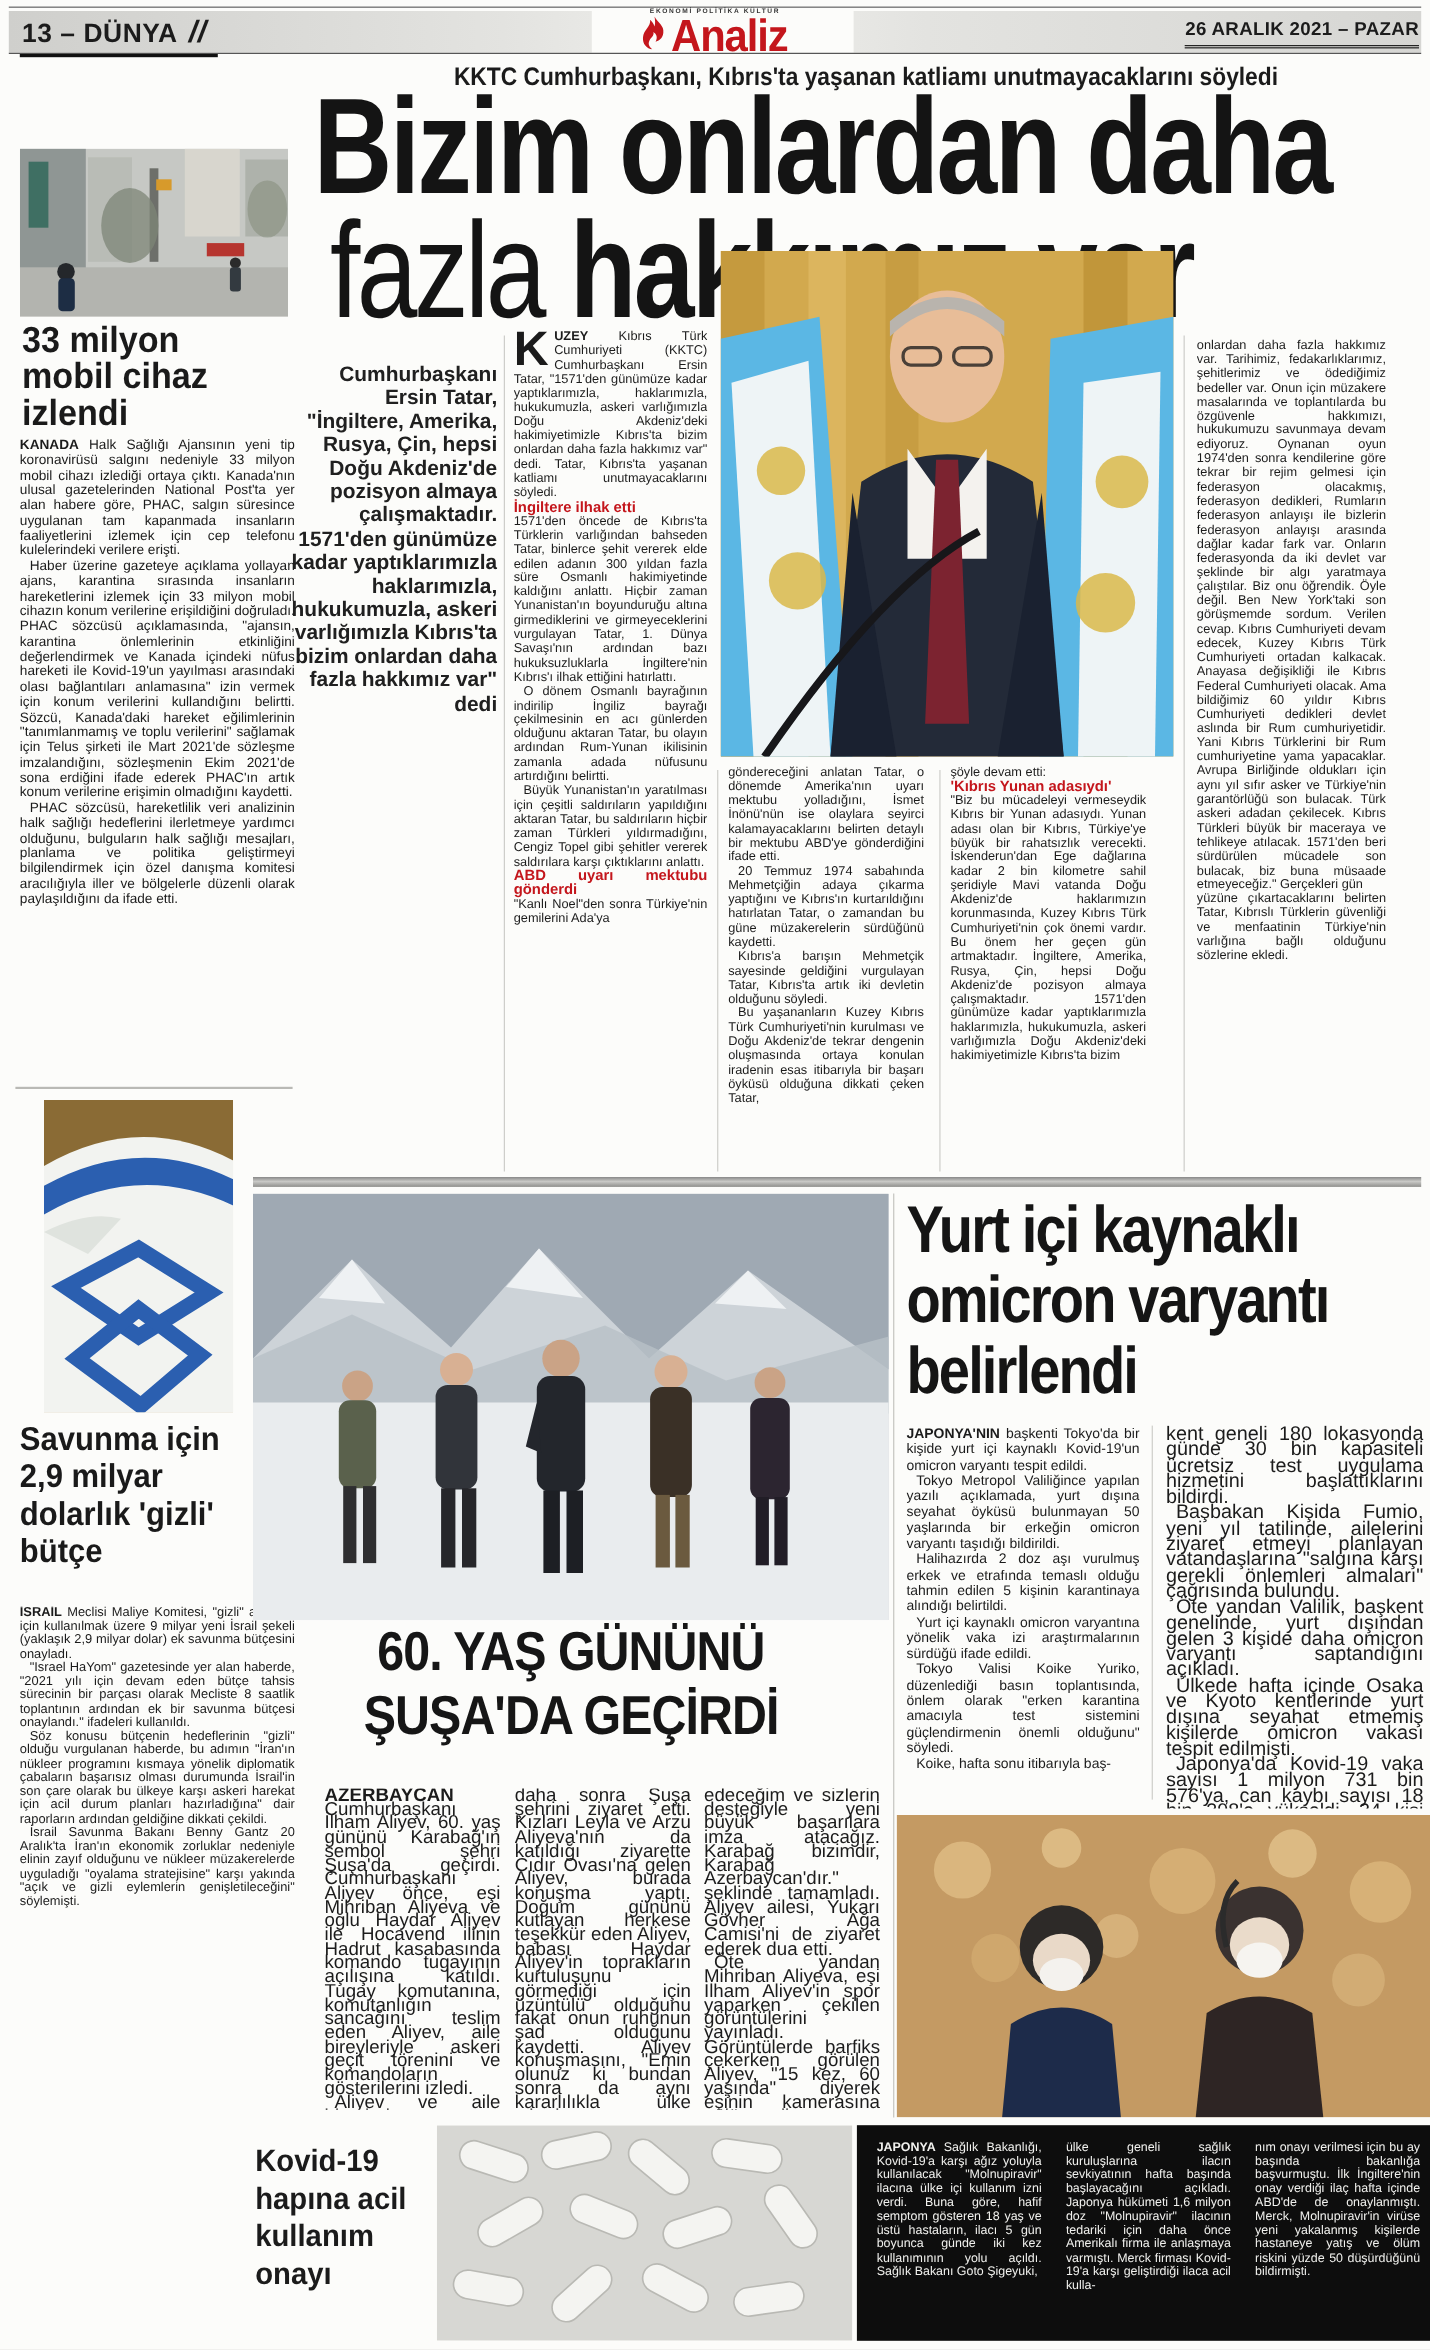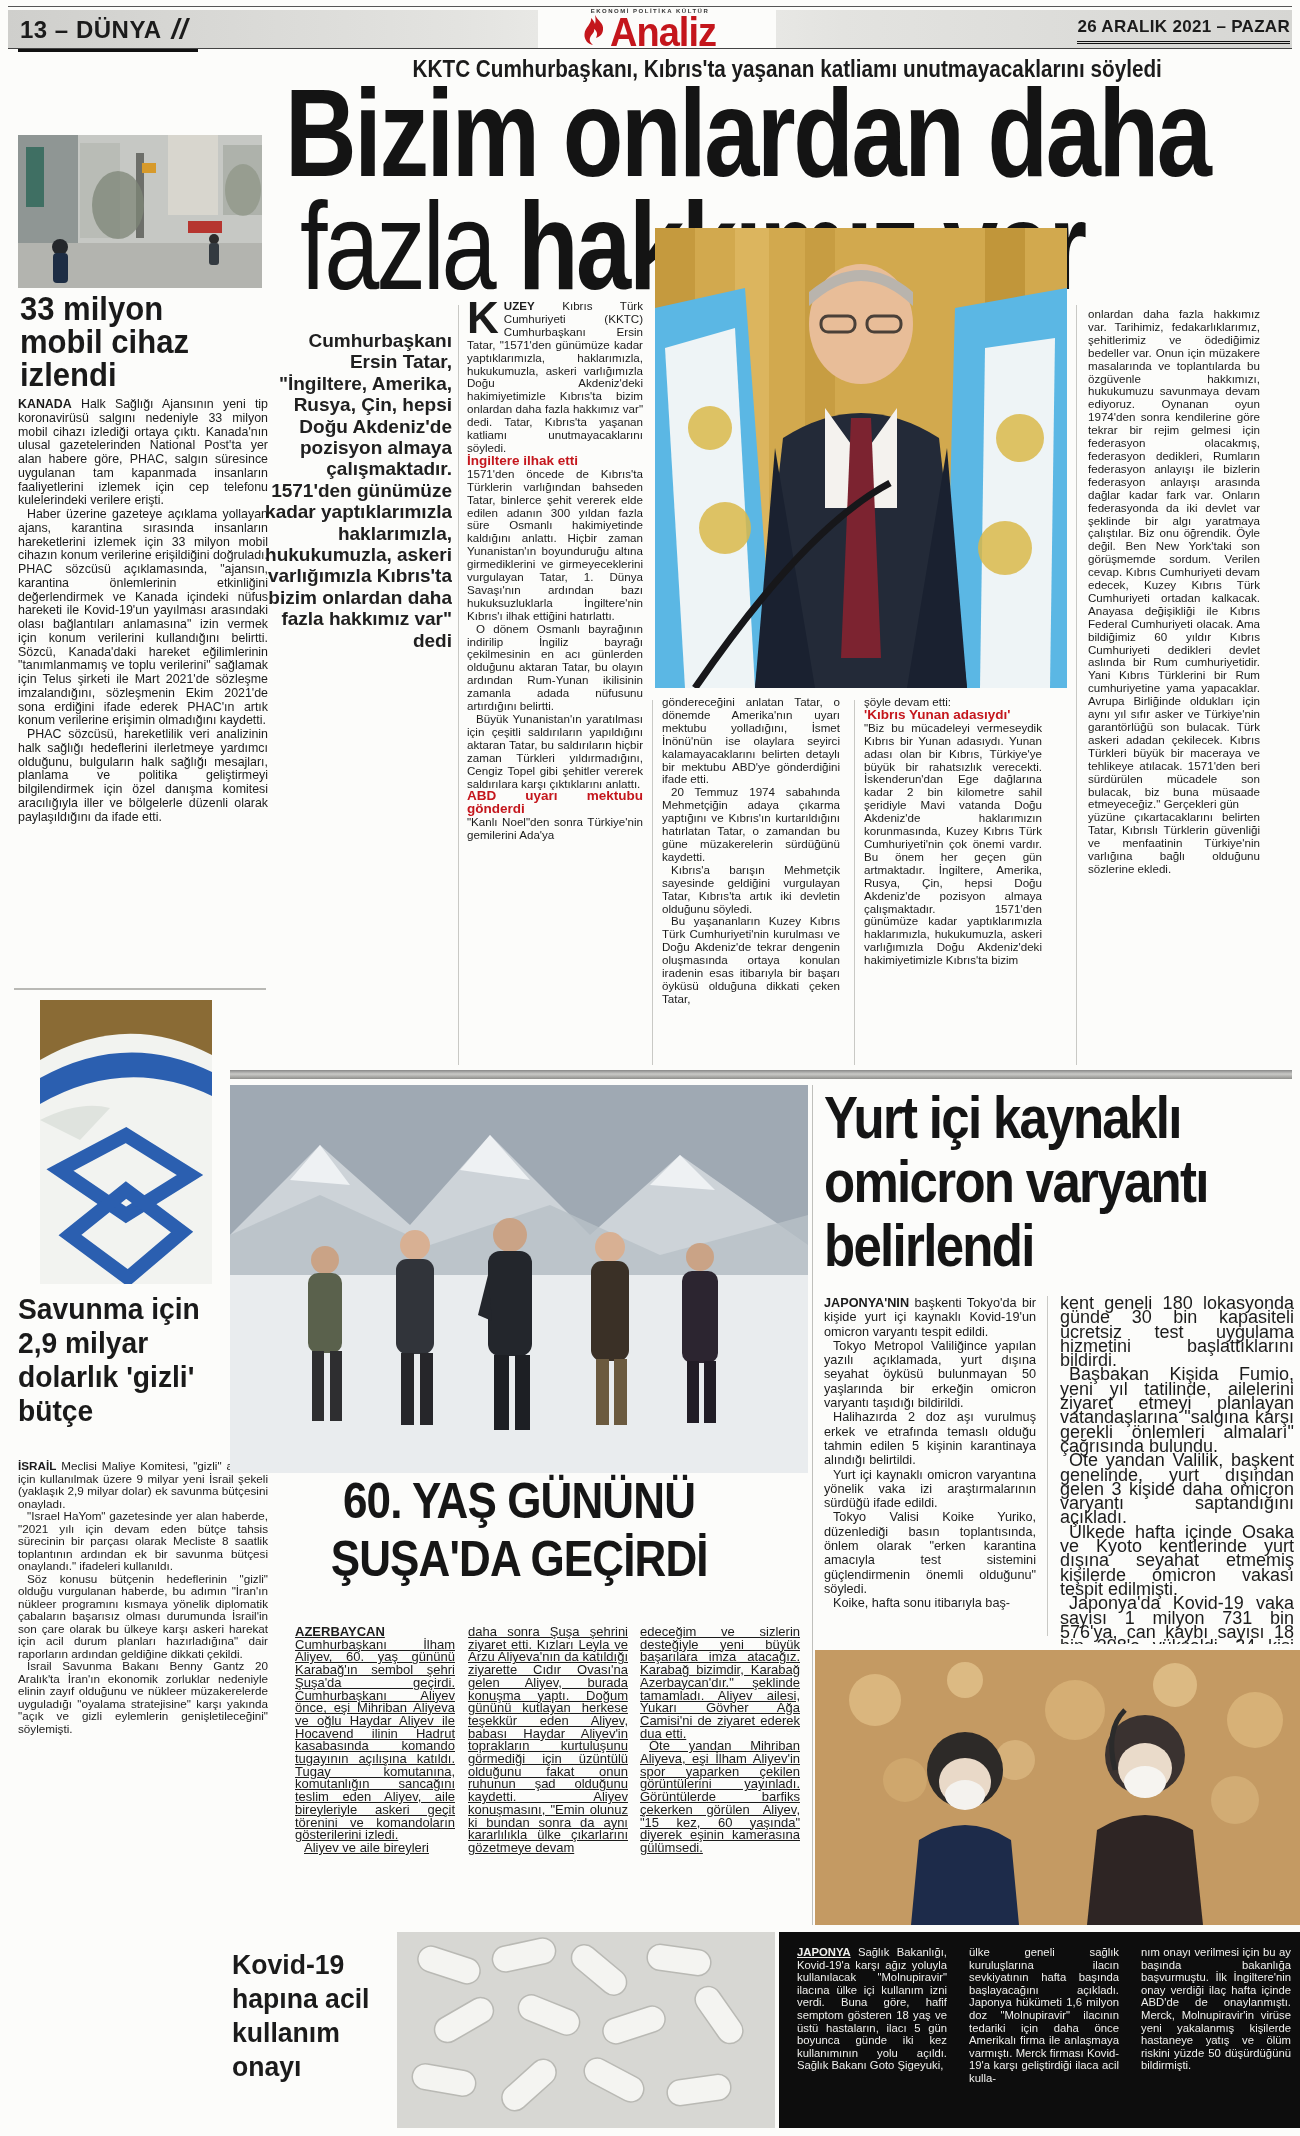--- a/index.html
+++ b/index.html
@@ -57,37 +57,37 @@
   .midsep{position:absolute;left:230px;top:1070px;width:1062px;height:9px;
     background:linear-gradient(180deg,#888 0%,#c9c9c6 45%,#8f8f8c 100%);}
   
   .t-az{position:absolute;left:230px;width:578px;text-align:center;font-weight:800;color:#161616;
     font-size:50px;line-height:54px;letter-spacing:-1px;}
   .t-az span{display:inline-block;transform:scaleX(.88);white-space:nowrap;}
   .az1{top:1474px;} .az2{top:1532px;}
   .colAZ1{left:295px;top:1626px;width:160px;height:292px;}
   .colAZ2{left:468px;top:1626px;width:160px;height:292px;}
   .colAZ3{left:640px;top:1626px;width:160px;height:292px;}
-  .az-body{font-size:13px;line-height:12.7px;text-decoration:underline;}
+  .az-body{font-size:17px;line-height:12.7px;}
   
   .vsep{position:absolute;left:812px;top:1085px;width:1px;height:840px;background:#bfbfbb;}
   .t-omi{position:absolute;left:824px;white-space:nowrap;font-weight:800;font-size:60px;line-height:60px;
     letter-spacing:-2px;color:#151515;transform-origin:left top;transform:scaleX(.85);}
   .omi1{top:1088px;} .omi2{top:1152px;} .omi3{top:1216px;}
   .colOM1{left:824px;top:1296px;width:212px;height:348px;font-size:12.7px;line-height:14.3px;}
   .colOM2{left:1060px;top:1296px;width:234px;height:348px;font-size:18px;line-height:14.3px;}
   .omigutter{left:1047px;top:1296px;height:340px;}
   
   .kovid-card{position:absolute;left:232px;top:1948px;width:160px;height:180px;}
   .kovid-card div{font-size:28px;line-height:34px;font-weight:800;transform-origin:left top;transform:scaleX(.95);}
   .blackbox{position:absolute;left:779px;top:1932px;width:521px;height:196px;background:#0d0d0d;}
   .bb-col{position:absolute;top:14px;width:150px;height:168px;color:#f1f1ee;
     font-size:11.3px;line-height:12.6px;text-align:justify;overflow:hidden;}
   .bb1{left:18px;} .bb2{left:190px;} .bb3{left:362px;}
-  .bb-col b{font-weight:800;text-decoration:underline;}
+  .bb-col b{font-weight:800;}
   
   .photo{position:absolute;overflow:hidden;}
   .photo svg{display:block;}
 </style>
 </head>
 <body>
 
 <div class="page">
 
   <div class="toprule"></div>

